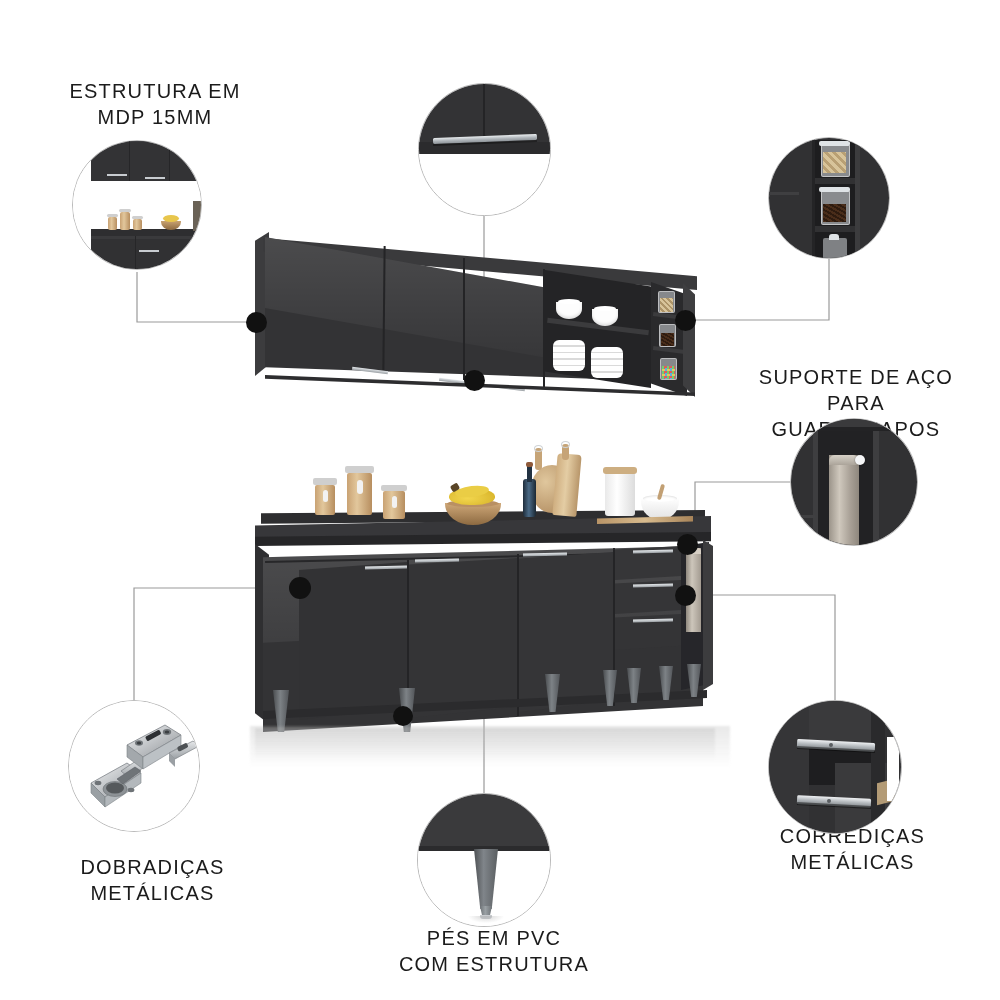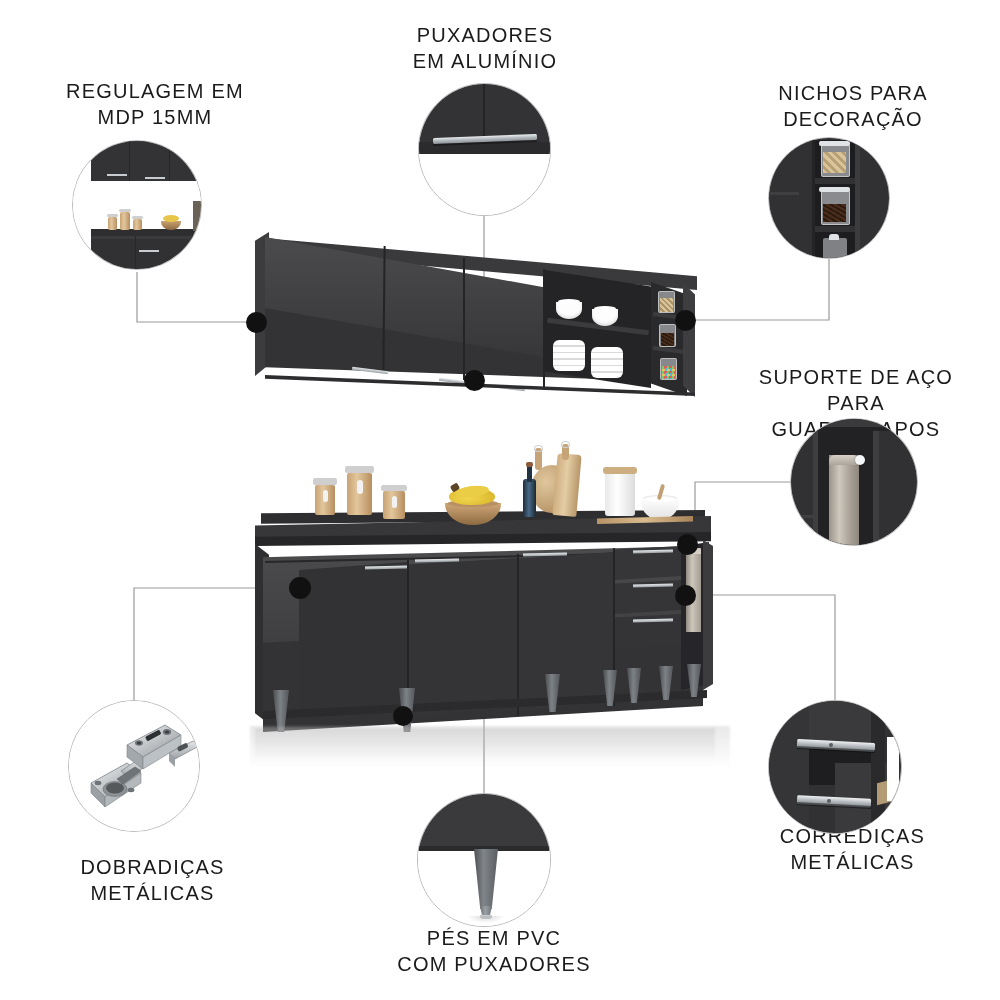--- a/index.html
+++ b/index.html
@@ -81,32 +81,28 @@
       <path d="M790,482 L695,482 L695,544 L687,544"></path>
 
       <path d="M134,700 L134,588 L300,588"></path>
 
       <path d="M484,793 L484,716 L403,716"></path>
 
       <path d="M835,700 L835,595 L685,595"></path>
     </g>
   </svg>
 
-  <div class="callout-label" style="left:45px;top:78px;width:220px;">REGULAGEM EM
+  <div class="callout-label" style="left:45px;top:78px;width:220px;">ESTRUTURA EM
 MDP 15MM</div>
-  <div class="callout-label" style="left:385px;top:22px;width:200px;">PUXADORES
-EM ALUMÍNIO</div>
-  <div class="callout-label" style="left:748px;top:80px;width:210px;">NICHOS PARA
-DECORAÇÃO</div>
   <div class="callout-label" style="left:742px;top:364px;width:228px;">SUPORTE DE AÇO
 PARA GUARDANAPOS</div>
   <div class="callout-label" style="left:50px;top:823px;width:205px;margin-top:31px;">DOBRADIÇAS
 METÁLICAS</div>
   <div class="callout-label" style="left:378px;top:925px;width:232px;">PÉS EM PVC
-COM PUXADORES</div>
+COM ESTRUTURA</div>
   <div class="callout-label" style="left:750px;top:823px;width:205px;">CORREDIÇAS
 METÁLICAS</div>
 
   <div class="bubble" style="left:72px;top:140px;width:130px;height:130px;">
     <div style="position:absolute;left:0;top:0;width:130px;height:130px;background:#fff;"></div>
 
     <div style="position:absolute;left:18px;top:-4px;width:130px;height:44px;background:#333335;"></div>
     <div style="position:absolute;left:18px;top:-4px;width:130px;height:5px;background:#3d3d40;"></div>
     <div style="position:absolute;left:56px;top:-4px;width:1.4px;height:44px;background:#262628;"></div>
     <div style="position:absolute;left:96px;top:-4px;width:1.4px;height:44px;background:#262628;"></div>

